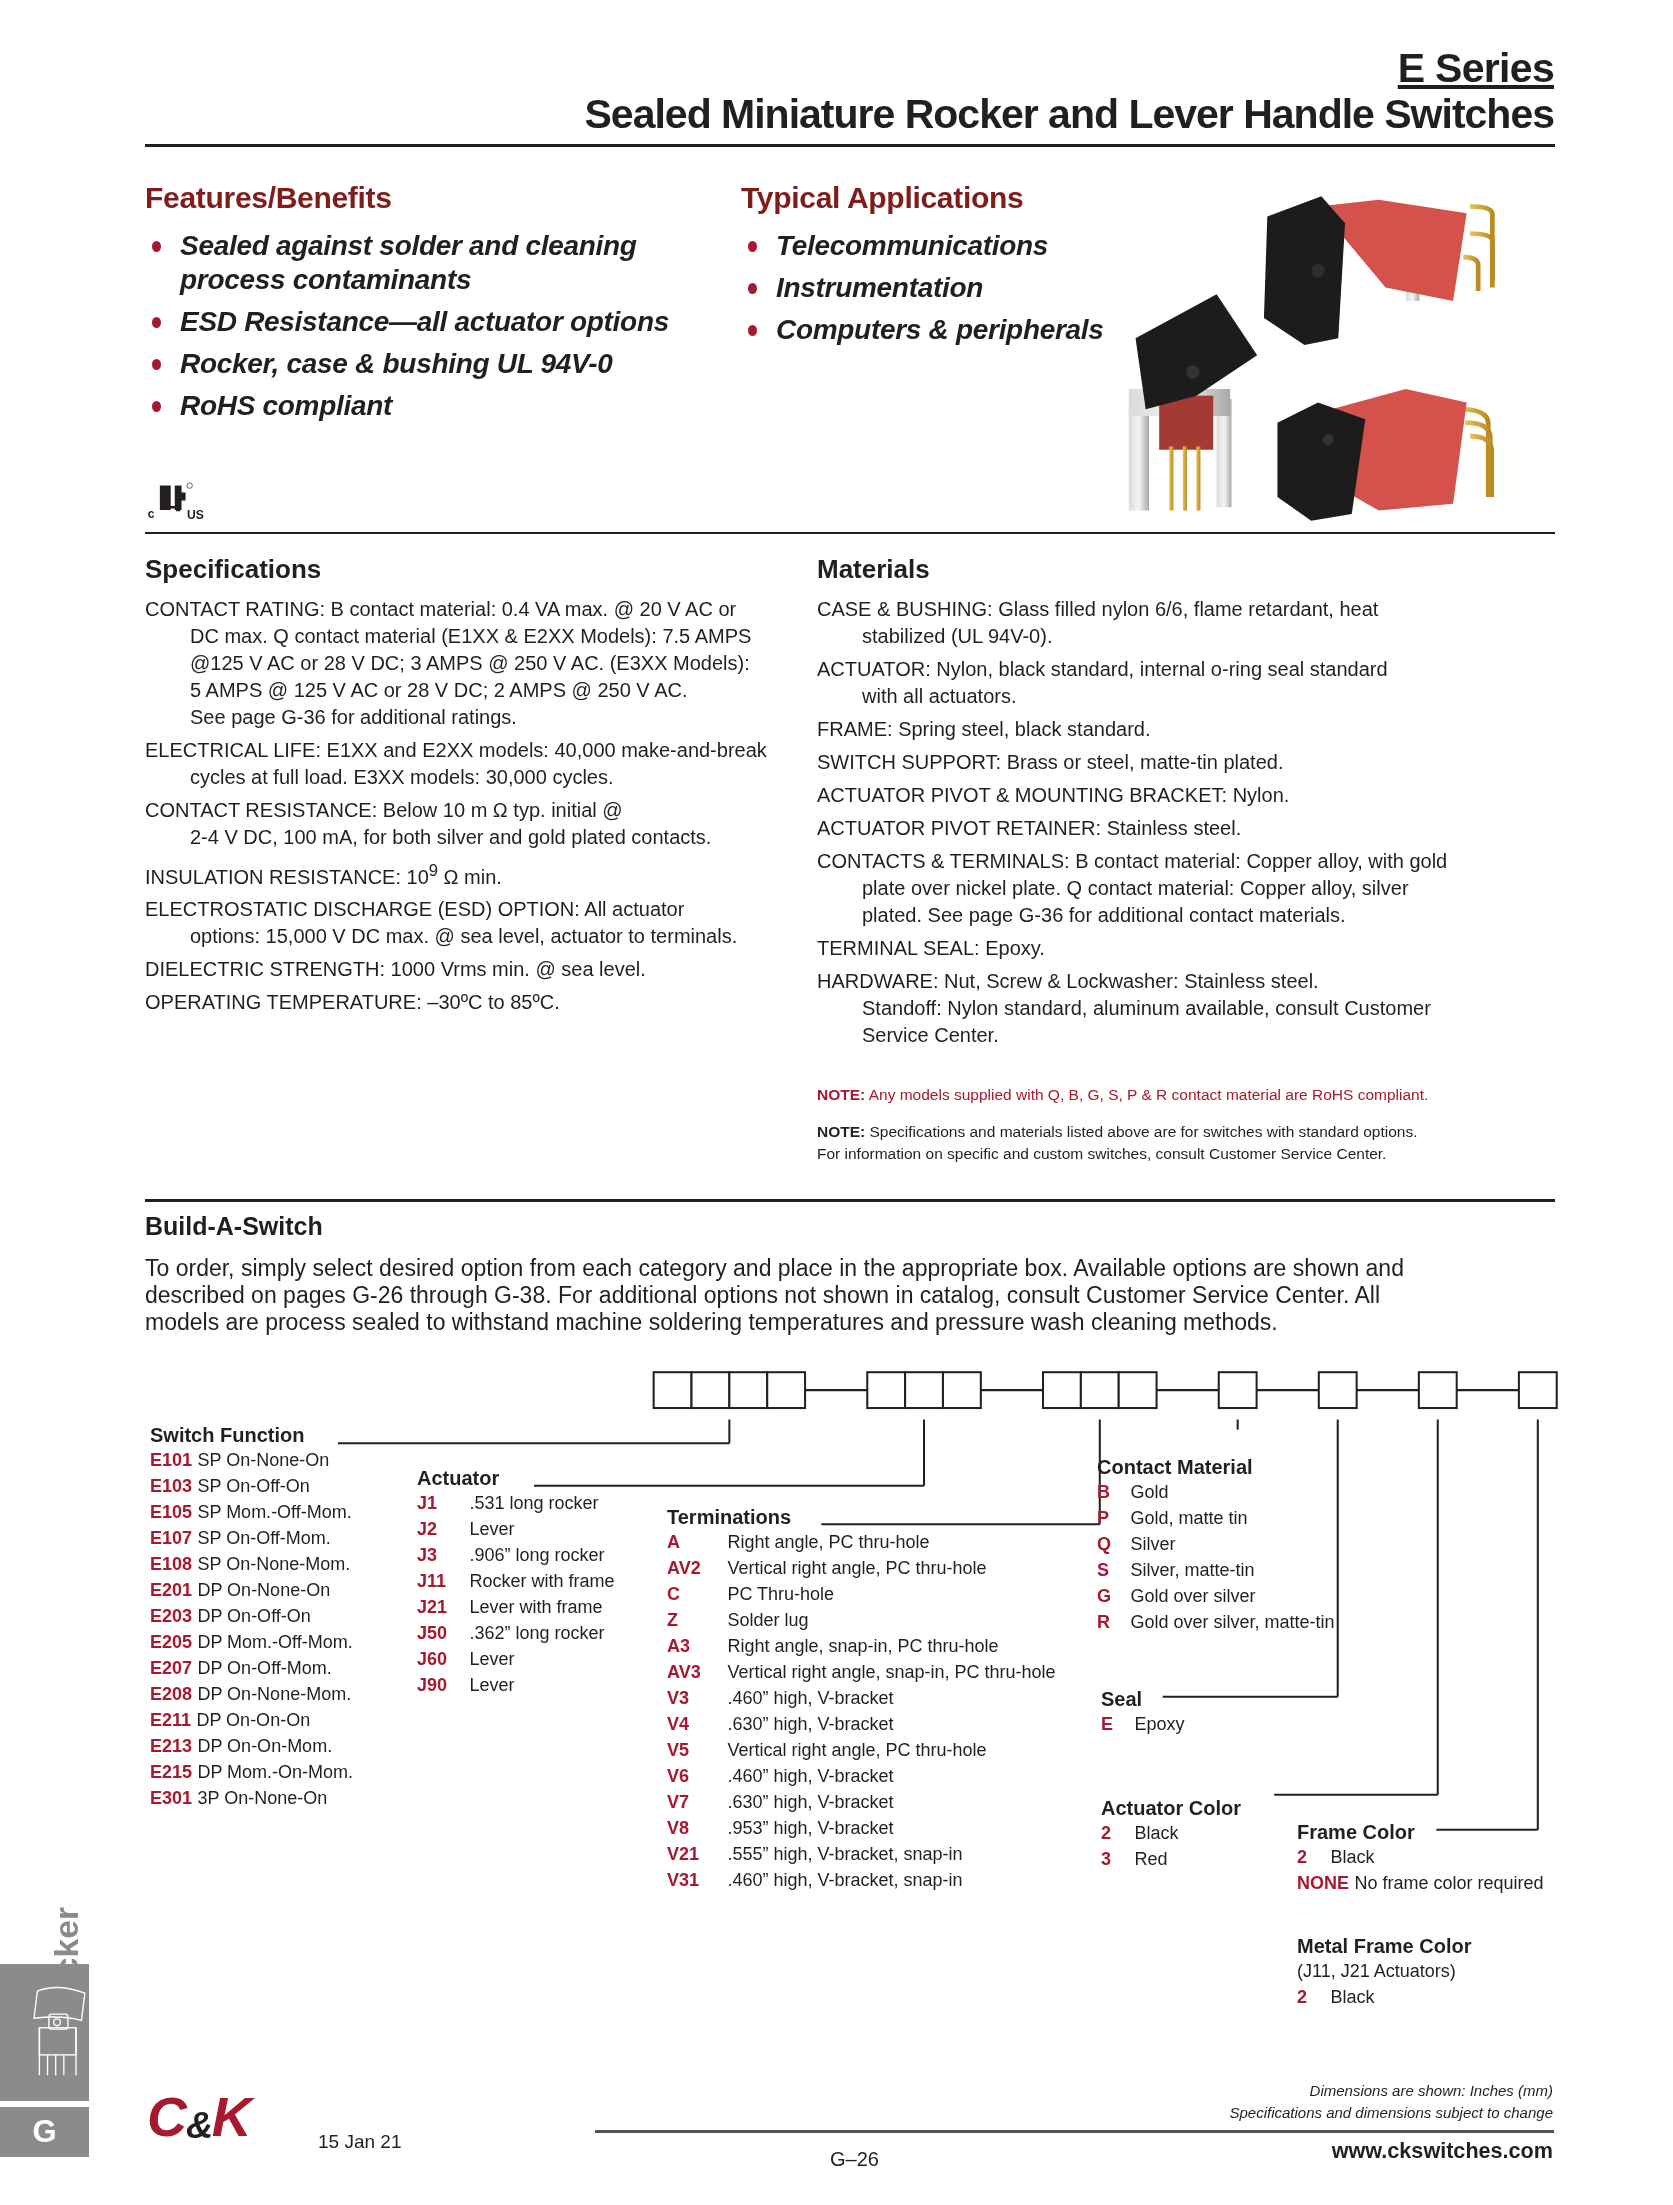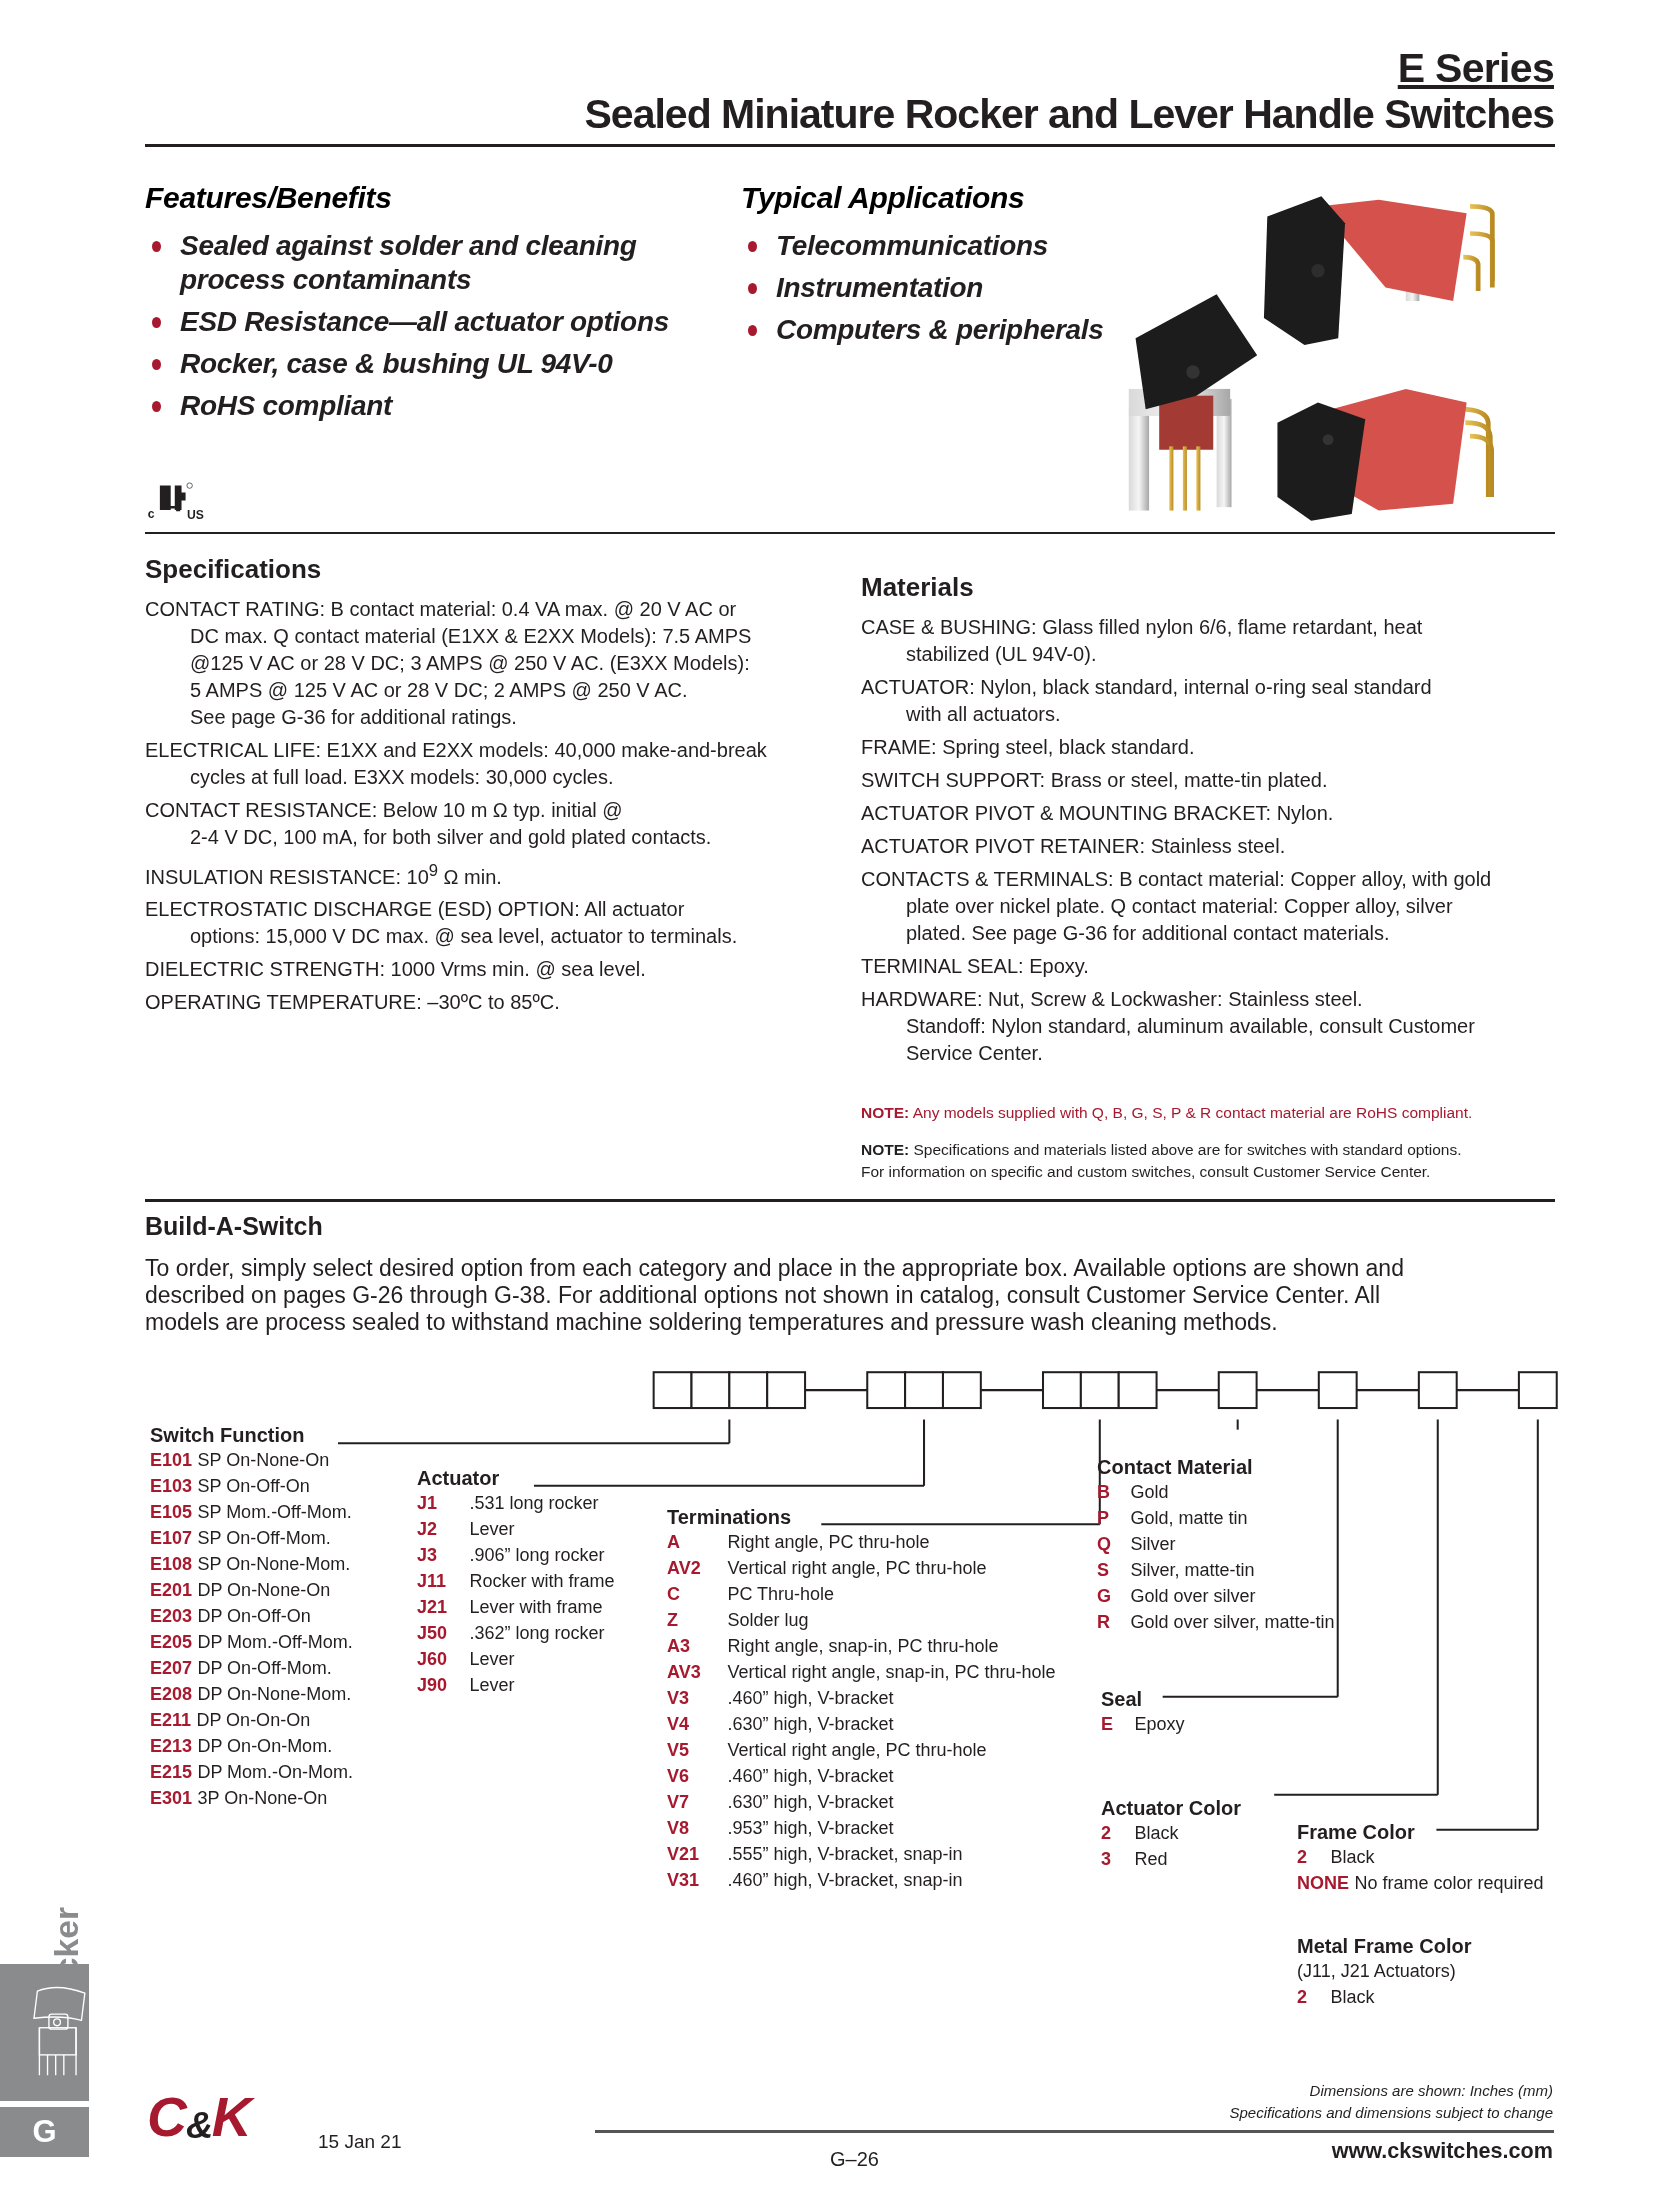--- a/index.html
+++ b/index.html
@@ -7,21 +7,21 @@
          font-family: "Liberation Sans", sans-serif; color: #231f20; }
   .abs { position: absolute; }
   .red { color: #a6192e; }
   .rule { position: absolute; background: #231f20; }
 
   
   .title1 { right: 119px; top: 45px; font-size: 41px; font-weight: bold; letter-spacing: -0.7px; text-align: right; text-decoration: underline; }
   .title2 { right: 119px; top: 91px; font-size: 41px; font-weight: bold; letter-spacing: -1px; text-align: right; white-space: nowrap; }
 
   
-  .sec-h-red { font-size: 30px; font-weight: bold; font-style: italic; color: #000000; letter-spacing: -0.3px; }
+  .sec-h-red { font-size: 30px; font-weight: bold; color: #7f1d1d; letter-spacing: -0.3px; }
   .bullet-list { list-style: none; margin: 0; padding: 0; }
   .bullet-list li { position: relative; padding-left: 35px; font-size: 28px; font-weight: bold; font-style: italic; line-height: 34px; margin-bottom: 8px; letter-spacing: -0.3px; }
   .bullet-list li .dot { position: absolute; left: 6.8px; top: 12px; width: 9.5px; height: 11.5px; border-radius: 50%; background: #a6192e; }
 
   
   .ul-mark { left: 145px; top: 480px; width: 115px; height: 41px; }
 
   
   .photo { left: 1095px; top: 169px; width: 473px; height: 352px; }
 
@@ -138,21 +138,21 @@
       <div class="spec"><span>CONTACT RATING:</span> <span>B contact material: 0.4 VA max. @ 20 V AC or</span><span class="cont">DC max. Q contact material (E1XX &amp; E2XX Models): 7.5 AMPS</span><span class="cont">@125 V AC or 28 V DC; 3 AMPS @ 250 V AC. (E3XX Models):</span><span class="cont">5 AMPS @ 125 V AC or 28 V DC; 2 AMPS @ 250 V AC.</span><span class="cont">See page G-36 for additional ratings.</span></div>
       <div class="spec"><span>ELECTRICAL LIFE:</span> <span>E1XX and E2XX models: 40,000 make-and-break</span><span class="cont">cycles at full load. E3XX models: 30,000 cycles.</span></div>
       <div class="spec"><span>CONTACT RESISTANCE:</span> <span>Below 10 m Ω typ. initial @</span><span class="cont">2-4 V DC, 100 mA, for both silver and gold plated contacts.</span></div>
       <div class="spec"><span>INSULATION RESISTANCE:</span> <span>10</span><sup>9</sup><span> Ω min.</span></div>
       <div class="spec"><span>ELECTROSTATIC DISCHARGE (ESD) OPTION:</span> <span>All actuator</span><span class="cont">options: 15,000 V DC max. @ sea level, actuator to terminals.</span></div>
       <div class="spec"><span>DIELECTRIC STRENGTH:</span> <span>1000 Vrms min. @ sea level.</span></div>
       <div class="spec"><span>OPERATING TEMPERATURE:</span> <span>–30ºC to 85ºC.</span></div>
     </div>
 </div>
 
-<div class="abs" style="left:861px; top:554px; width:703px;margin-top:18px;">
+<div class="abs" style="left:817px; top:554px; width:703px;">
   <div class="sec-h" style="margin-bottom:10.8px;">Materials</div>
   <div id="mat-list">
       <div class="spec"><span>CASE &amp; BUSHING:</span> <span>Glass filled nylon 6/6, flame retardant, heat</span><span class="cont">stabilized (UL 94V-0).</span></div>
       <div class="spec"><span>ACTUATOR:</span> <span>Nylon, black standard, internal o-ring seal standard</span><span class="cont">with all actuators.</span></div>
       <div class="spec"><span>FRAME:</span> <span>Spring steel, black standard.</span></div>
       <div class="spec"><span>SWITCH SUPPORT:</span> <span>Brass or steel, matte-tin plated.</span></div>
       <div class="spec"><span>ACTUATOR PIVOT &amp; MOUNTING BRACKET:</span> <span>Nylon.</span></div>
       <div class="spec"><span>ACTUATOR PIVOT RETAINER:</span> <span>Stainless steel.</span></div>
       <div class="spec"><span>CONTACTS &amp; TERMINALS:</span> <span>B contact material: Copper alloy, with gold</span><span class="cont">plate over nickel plate. Q contact material: Copper alloy, silver</span><span class="cont">plated. See page G-36 for additional contact materials.</span></div>
       <div class="spec"><span>TERMINAL SEAL:</span> <span>Epoxy.</span></div>

